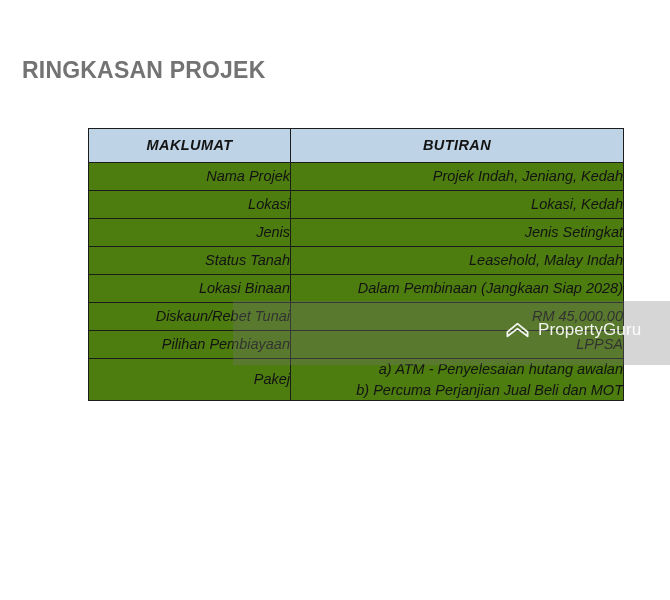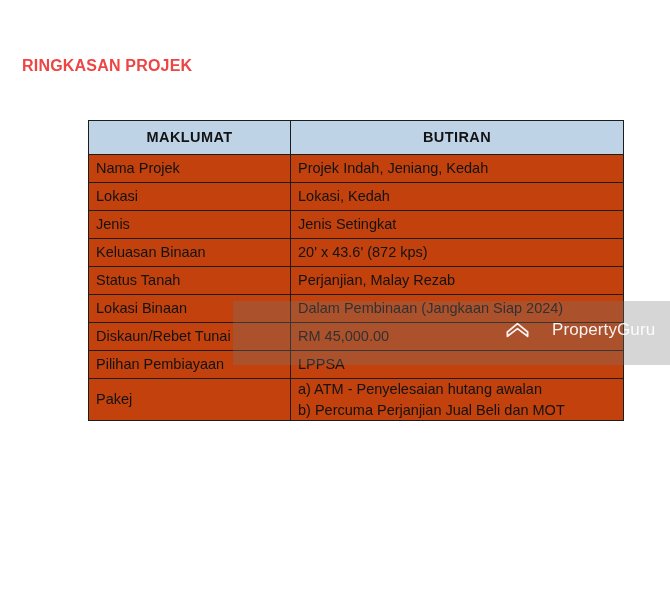--- a/index.html
+++ b/index.html
@@ -18,45 +18,46 @@
   .page {
     position: relative;
     width: 670px;
     height: 600px;
   }
 
   .page-title {
     position: absolute;
     left: 22px;
     top: 57px;
-    font-size: 16px;
+    font-size: 23px;
     font-weight: bold;
     letter-spacing: 0.2px;
-    color: #ef4444;
+    color: #737373;
     white-space: nowrap;
   }
 
   .summary-table {
     position: absolute;
     left: 88px;
-    top: 120px;
+    top: 128px;
     width: 535px;
     border-collapse: collapse;
     table-layout: fixed;
-    background: #c2410c;
+    background: #4d7c0f;
+    font-style: italic;
   }
 
   .summary-table td,
   .summary-table th {
     border: 1.5px solid #1c1c1c;
     padding: 0 0 0 7px;
     font-size: 14.5px;
     color: #131313;
     font-weight: normal;
-    text-align: left;
+    text-align: right;
     vertical-align: middle;
     line-height: 1.28;
   }
 
   .summary-table th {
     background: #bed3e6;
     font-weight: bold;
     text-align: center;
     font-size: 14.5px;
     letter-spacing: 0.4px;
@@ -88,21 +89,21 @@
     background: rgba(120, 120, 120, 0.30);
     pointer-events: none;
   }
 
   .watermark-brand {
     position: absolute;
     left: 504px;
     top: 316px;
     display: flex;
     align-items: center;
-    gap: 21px;
+    gap: 7px;
     pointer-events: none;
     text-align: right;
   }
 
   .watermark-brand .wm-logo {
     width: 27px;
     height: 27px;
     display: block;
   }
 
@@ -139,30 +140,26 @@
         </tr>
         <tr>
           <td>Lokasi</td>
           <td>Lokasi, Kedah</td>
         </tr>
         <tr>
           <td>Jenis</td>
           <td>Jenis Setingkat</td>
         </tr>
         <tr>
-          <td>Keluasan Binaan</td>
-          <td>20' x 43.6' (872 kps)</td>
-        </tr>
-        <tr>
           <td>Status Tanah</td>
-          <td>Perjanjian, Malay Rezab</td>
+          <td>Leasehold, Malay Indah</td>
         </tr>
         <tr>
           <td>Lokasi Binaan</td>
-          <td>Dalam Pembinaan (Jangkaan Siap 2024)</td>
+          <td>Dalam Pembinaan (Jangkaan Siap 2028)</td>
         </tr>
         <tr>
           <td>Diskaun/Rebet Tunai</td>
           <td>RM 45,000.00</td>
         </tr>
         <tr>
           <td>Pilihan Pembiayaan</td>
           <td>LPPSA</td>
         </tr>
         <tr class="tall-row">

